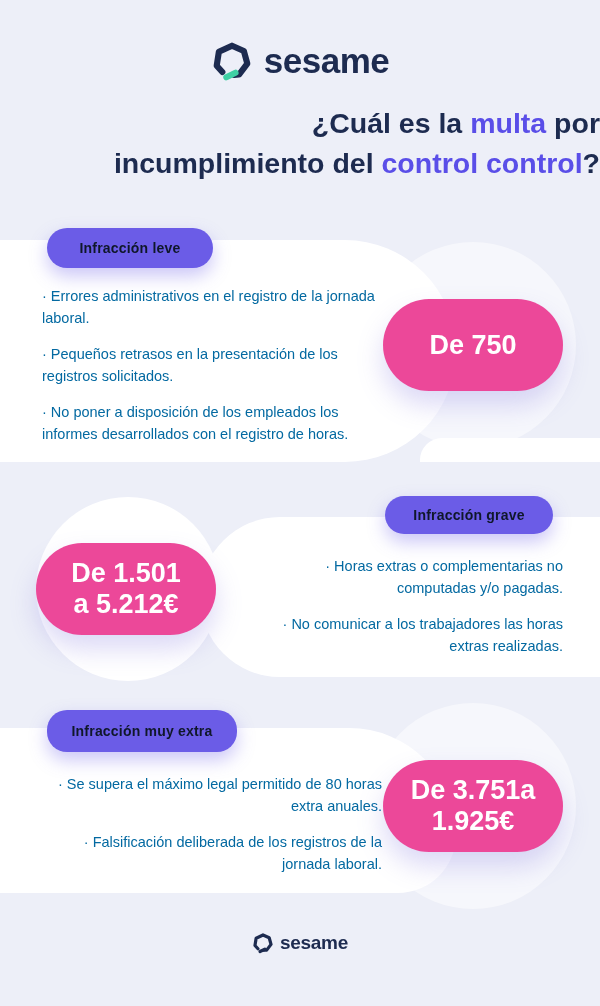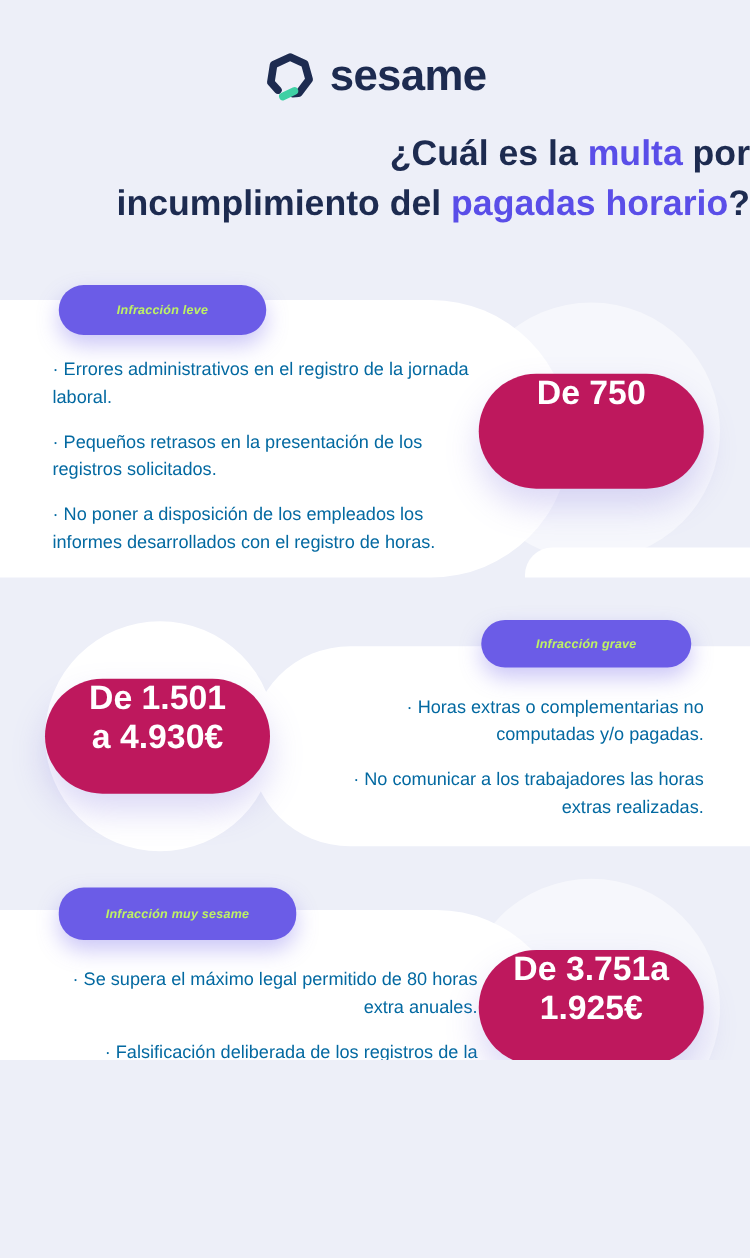--- a/index.html
+++ b/index.html
@@ -1,17 +1,17 @@
 <!DOCTYPE html>
 <html lang="es"><head>
 <meta charset="utf-8">
 <style>
   html,body{margin:0;padding:0;background:#edeff8;}
   .canvas{
-    position:relative;width:600px;height:848px;margin:0 auto;
+    position:relative;width:600px;height:1006px;margin:0 auto;
     background:#edeff8;overflow:hidden;
     font-family:"Liberation Sans", sans-serif;
     -webkit-font-smoothing:antialiased;
   }
   
   .logo{position:absolute;top:40px;left:0;width:100%;display:flex;align-items:center;justify-content:center;gap:11px;}
   .logo svg{display:block;}
   .logo .wordmark{font-size:35px;font-weight:700;color:#1d2b50;letter-spacing:-0.5px;line-height:1;padding-bottom:2px;}
   .title{position:absolute;top:103px;left:0;width:100%;text-align:right;
     font-size:28.5px;line-height:40px;font-weight:700;color:#1d2b50;}
@@ -23,28 +23,28 @@
   .panel-s2{left:200px;top:517px;width:400px;height:160px;border-radius:80px 0 0 80px;}
   .panel-s3{left:0;top:728px;width:456px;height:165px;border-radius:0 110px 60px 0;}
   
   .halo{position:absolute;border-radius:50%;}
   .halo-1{left:370px;top:242px;width:206px;height:206px;background:rgba(255,255,255,0.5);}
   .halo-2{left:36px;top:497px;width:184px;height:184px;background:#ffffff;}
   .halo-3{left:370px;top:703px;width:206px;height:206px;background:rgba(255,255,255,0.5);}
   
   .badge{position:absolute;height:40px;border-radius:20px;background:#6b5ce7;
     display:flex;align-items:center;justify-content:center;
-    color:#bef264;font-size:10px;font-weight:700;letter-spacing:0.2px;
-    box-shadow:0 8px 18px rgba(107,92,231,0.35);font-style:italic;}
+    color:#0f172a;font-size:14px;font-weight:700;letter-spacing:0.2px;
+    box-shadow:0 8px 18px rgba(107,92,231,0.35);}
   .badge-1{left:47px;top:228px;width:166px;}
   .badge-2{left:385px;top:496px;width:168px;height:38px;}
   .badge-3{left:47px;top:710px;width:190px;height:42px;}
   
-  .pill{position:absolute;width:180px;height:92px;border-radius:46px;background:#be185d;
-    display:flex;flex-direction:column;align-items:center;
+  .pill{position:absolute;width:180px;height:92px;border-radius:46px;background:#ec4899;
+    display:flex;flex-direction:column;align-items:center;justify-content:center;
     color:#fff;font-size:27px;line-height:31px;font-weight:700;
     box-shadow:0 14px 26px rgba(140,130,225,0.30);}
   .pill-1{left:383px;top:299px;}
   .pill-2{left:36px;top:543px;}
   .pill-3{left:383px;top:760px;}
   
   .bullets{position:absolute;font-size:14.5px;line-height:21.5px;color:#0369a1;}
   .bullets p{margin:0 0 15px 0;}
   .bullets p:last-child{margin-bottom:0;}
   .bullets-1{left:42px;top:286px;width:338px;text-align:left;}
@@ -62,21 +62,21 @@
   <div class="logo">
     <svg width="42" height="42" viewBox="0 0 48 48">
       <path d="M24 6.5 L37.5 12.5 L41.5 27 L32 39.5 L16.5 40.5 L6.5 29.5 L9 13.5 Z" fill="none" stroke-width="7" stroke-linejoin="round" stroke-linecap="round" pathLength="100" stroke-dasharray="47 14 39" stroke="#1d2b50"></path>
       <path d="M17.5 42.5 L28 37.5" fill="none" stroke-width="7" stroke-linecap="round" stroke="#3fd0a4"></path>
     </svg>
     <span class="wordmark">sesame</span>
   </div>
 
   <h1 class="title" style="margin:0;">
     <span>¿Cuál es la </span><span class="accent">multa</span><span> por</span><br>
-    <span>incumplimiento del </span><span class="accent">pagadas horario</span><span>?</span>
+    <span>incumplimiento del </span><span class="accent">control control</span><span>?</span>
   </h1>
 
   <div class="panel panel-s1"></div>
   <div class="panel strip-s1"></div>
   <div class="halo halo-1"></div>
   <div class="badge badge-1">
     <span>Infracción leve</span>
   </div>
   <div class="bullets bullets-1">
     <p>· Errores administrativos en el registro de la jornada laboral.</p>
@@ -91,27 +91,27 @@
   <div class="halo halo-2"></div>
   <div class="badge badge-2">
     <span>Infracción grave</span>
   </div>
   <div class="bullets bullets-2">
     <p>· Horas extras o complementarias no computadas y/o pagadas.</p>
     <p>· No comunicar a los trabajadores las horas extras realizadas.</p>
   </div>
   <div class="pill pill-2">
     <span>De 1.501</span>
-    <span>a 4.930€</span>
+    <span>a 5.212€</span>
   </div>
 
   <div class="panel panel-s3"></div>
   <div class="halo halo-3"></div>
   <div class="badge badge-3">
-    <span>Infracción muy sesame</span>
+    <span>Infracción muy extra</span>
   </div>
   <div class="bullets bullets-3">
     <p>· Se supera el máximo legal permitido de 80 horas extra anuales.</p>
     <p>· Falsificación deliberada de los registros de la jornada laboral.</p>
   </div>
   <div class="pill pill-3">
     <span>De 3.751a</span>
     <span>1.925€</span>
   </div>
 

